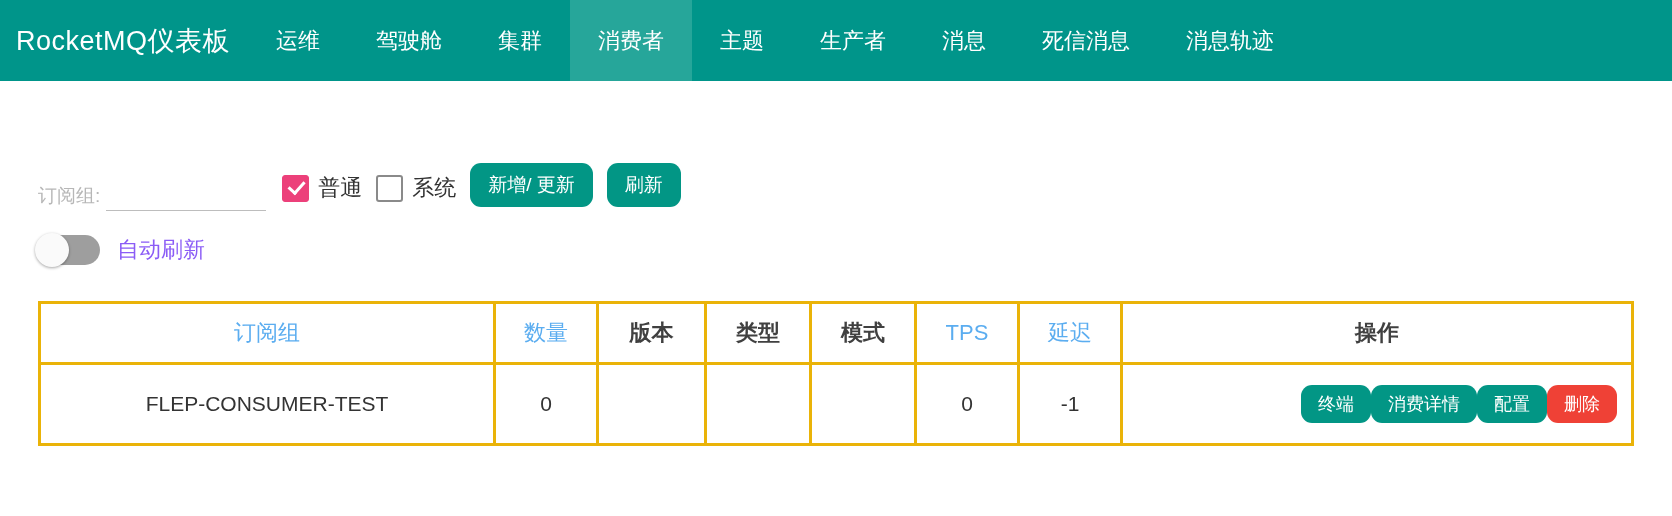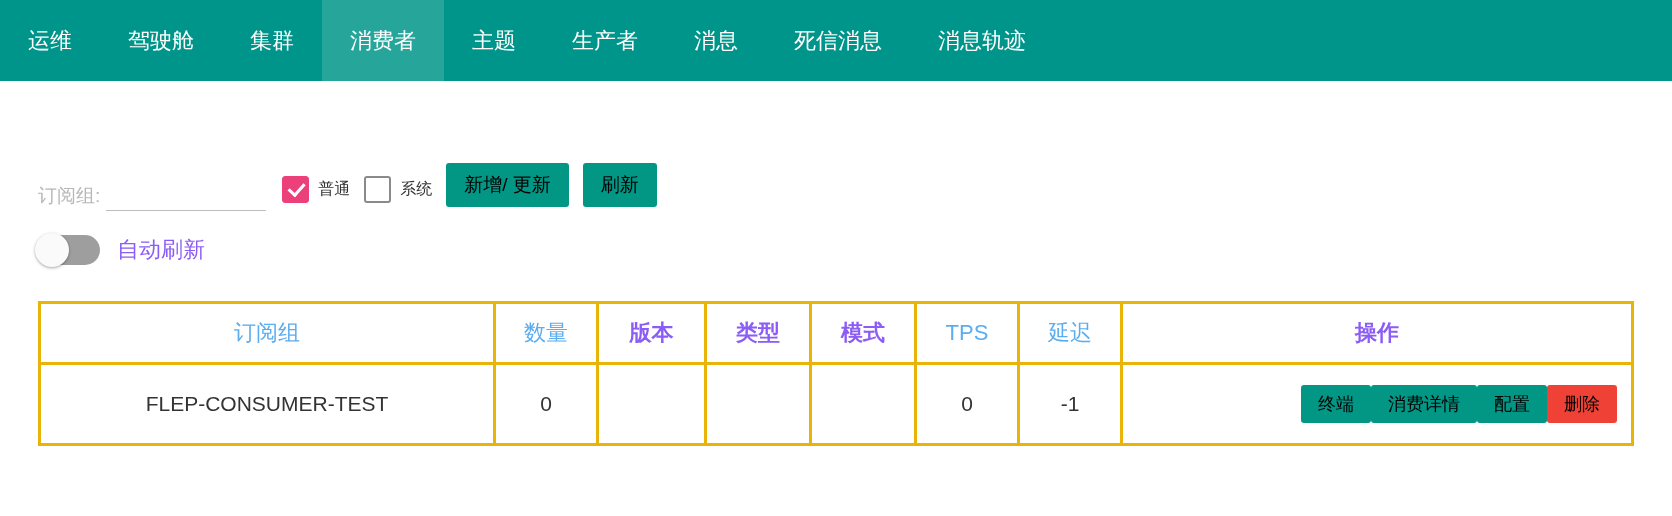--- a/index.html
+++ b/index.html
@@ -123,29 +123,29 @@
     height: 13px;
     border: solid #ffffff;
     border-width: 0 3px 3px 0;
     transform: rotate(42deg) translate(-1px, -2px);
   }
   .cbox.unchecked {
     background: #ffffff;
     border: 2px solid #8a8a8a;
   }
   .check-label {
-    font-size: 16px;
+    font-size: 22px;
     color: #333;
     white-space: nowrap;
   }
 
   .btn {
     border: none;
-    border-radius: 3px;
-    color: #000000;
+    border-radius: 11px;
+    color: #ffffff;
     font-size: 18px;
     font-family: inherit;
     padding: 9px 16px;
     cursor: pointer;
     white-space: nowrap;
     line-height: 1.15;
   }
   .btn-teal { background: #009688; background: #029685; }
   .btn-red  { background: #ef4136; }
   .filter-row .btn { margin-right: 14px; margin-bottom: 6px; }
@@ -197,21 +197,21 @@
   table.data th,
   table.data td {
     border: 3px solid #eab308;
     text-align: center;
     vertical-align: middle;
   }
   table.data th {
     height: 58px;
     font-size: 22px;
     font-weight: bold;
-    color: #8b5cf6;
+    color: #404040;
     padding: 0 6px;
   }
   table.data th.sortable {
     color: #5badf0;
     font-weight: normal;
     cursor: pointer;
   }
   table.data td {
     height: 78px;
     font-size: 21px;
@@ -231,20 +231,21 @@
     align-items: center;
     justify-content: flex-end;
     gap: 0;
   }
   .actions .btn { font-size: 18px; padding: 9px 17px; }
 </style>
 </head>
 <body>
 
 <div class="navbar">
+  <a class="brand" href="#">RocketMQ仪表板</a>
   <ul class="nav-list">
     <li class="nav-item">运维</li>
     <li class="nav-item">驾驶舱</li>
     <li class="nav-item">集群</li>
     <li class="nav-item active">消费者</li>
     <li class="nav-item">主题</li>
     <li class="nav-item">生产者</li>
     <li class="nav-item">消息</li>
     <li class="nav-item">死信消息</li>
     <li class="nav-item">消息轨迹</li>

